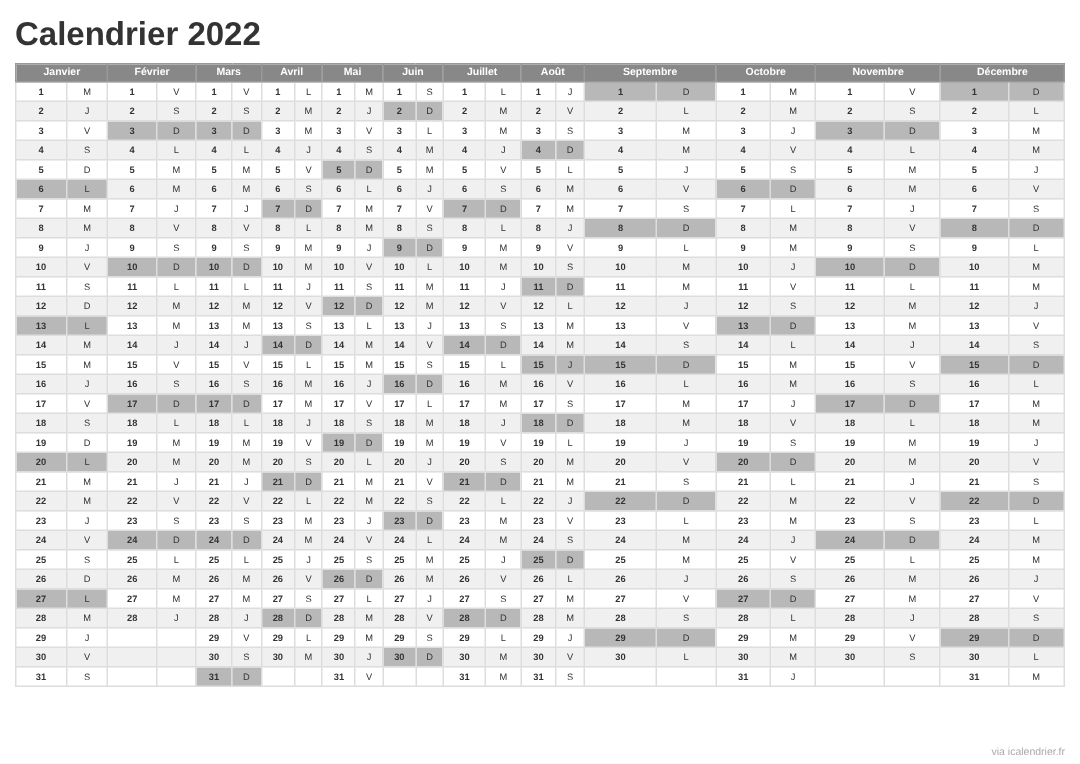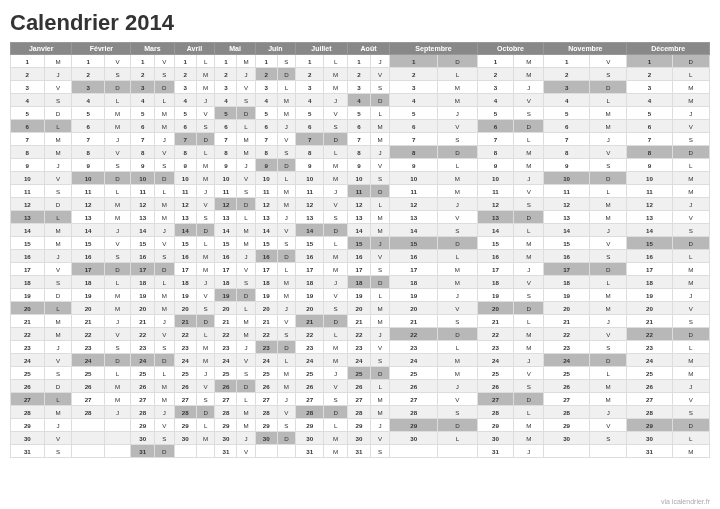--- a/index.html
+++ b/index.html
@@ -52,21 +52,21 @@
       bottom: 4px;
       right: 10px;
       font-size: 7px;
       color: #aaa;
     }
   </style>
 </head>
 <body>
 
 <div class="page">
-  <div class="title">Calendrier 2014</div>
+  <div class="title">Calendrier 2022</div>
 
   <table class="calendar-table">
     <thead>
       <tr>
         <th colspan="2">Janvier</th>
         <th colspan="2">Février</th>
         <th colspan="2">Mars</th>
         <th colspan="2">Avril</th>
         <th colspan="2">Mai</th>
         <th colspan="2">Juin</th>

